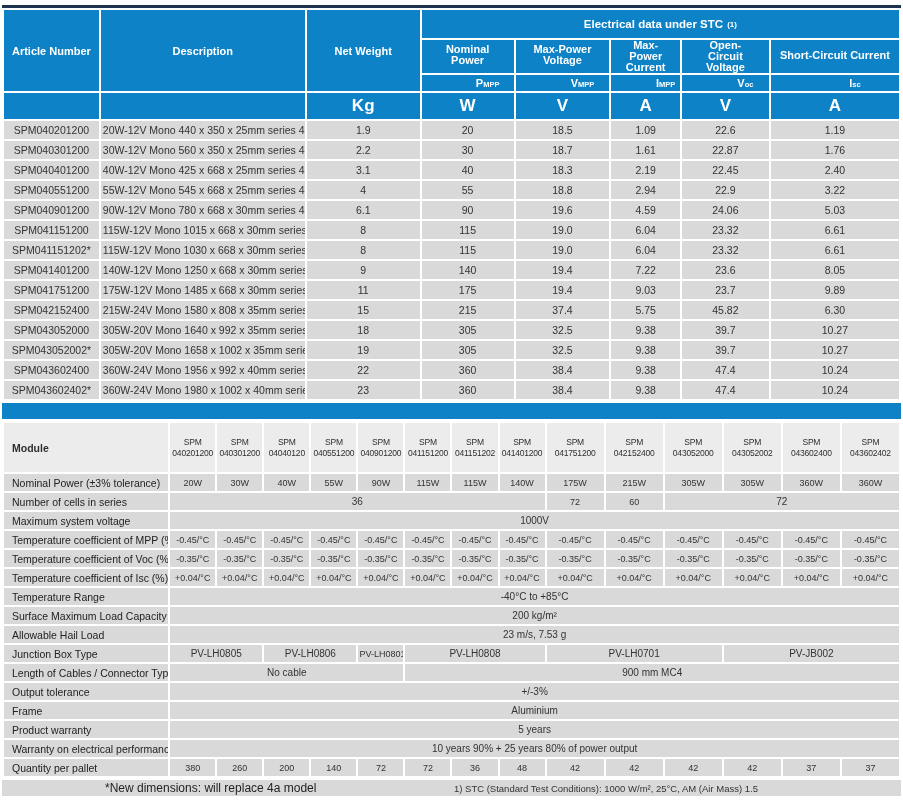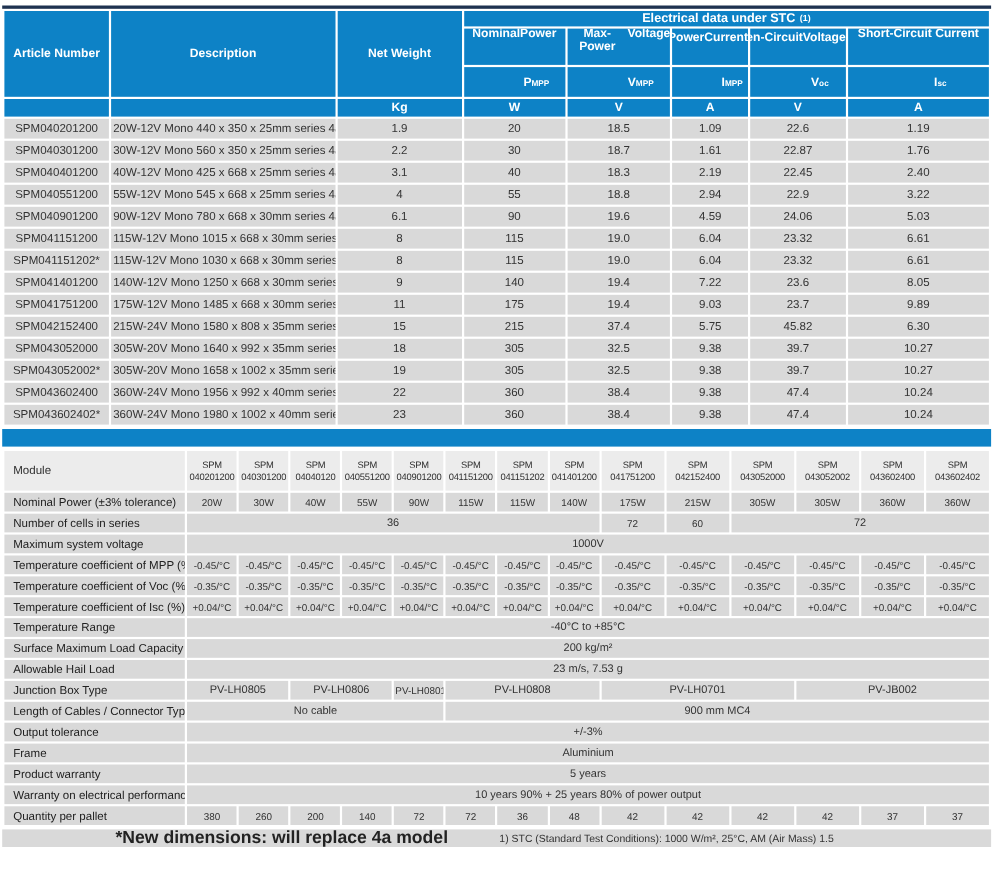--- a/index.html
+++ b/index.html
@@ -4,48 +4,48 @@
 <style>
   html,body { margin:0; padding:0; background:#ffffff; }
   .page {
     width: 903px; height: 812px; background:#ffffff; position: relative;
     font-family: "Liberation Sans", sans-serif; color:#3a3a3a; overflow: hidden;
   }
   
   table { border-collapse: separate; border-spacing: 2px; table-layout: fixed; }
   .t1 { width: 899px; margin: 5px 2px 0 2px; border-top: 3px solid #1e3250; }
   .t1 th { background:#0d82c6; color:#ffffff; font-weight: bold; font-size: 11px; padding:0; }
-  .t1 .stc-title { height: 14px; font-size: 11.5px; }
+  .t1 .stc-title { height: 28px; font-size: 11.5px; }
   .t1 .stc-sup { font-size: 8px; font-weight: bold; margin-left: 4px; vertical-align: 1px; }
   .t1 .left-head { font-size: 11px; }
   .t1 .name-cell { height: 30px; vertical-align: top; }
-  .t1 .name-clip { height: 30px; overflow: hidden; display:flex; 
+  .t1 .name-clip { height: 30px; overflow: hidden; display:flex; flex-direction:column;
                    justify-content:center; line-height: 11px; font-weight: bold; }
   .t1 .name-clip.tall { justify-content:flex-end; padding-top: 3px; }
-  .t1 .sym-cell { height: 27px; font-size: 11px; padding-left: 40px; }
+  .t1 .sym-cell { height: 16px; font-size: 11px; padding-left: 40px; }
   .t1 .sym-sub { font-size: 7.5px; letter-spacing: 0; }
-  .t1 .unit-cell { height: 16px; font-size: 11px; }
+  .t1 .unit-cell { height: 26px; font-size: 17px; }
   .t1 td { background:#d9d9d9; height: 18px; text-align:center; font-size: 10.5px;
            color:#333333; padding:0 2px; overflow:hidden; white-space:nowrap; }
   
   .divider { height: 16px; background:#0d82c6; margin: 2px 2px 0 2px; }
   
   .t2 { width: 899px; margin: 2px 2px 0 2px; }
   .t2 th { background:#ececec; color:#2f2f2f; font-weight: normal; padding:0; }
-  .t2 .module-label { text-align:left; padding-left: 8px; font-size: 10.5px; height: 36px; }
+  .t2 .module-label { text-align:left; padding-left: 8px; font-size: 10.5px; height: 49px; font-weight: bold; }
   .t2 .module-col { font-size: 8.5px; line-height: 11px; letter-spacing: -0.2px; }
   .t2 td { background:#d9d9d9; height: 17px; padding:0 1px; overflow:hidden; white-space:nowrap; }
   .t2 .spec-label { text-align:left; padding-left: 8px; font-size: 10.5px; color:#222222; }
   .t2 .spec-val { text-align:center; font-size: 9px; color:#333333; }
   .t2 .spec-val.wide { font-size: 10px; }
   
   .footnote-bar { height: 16px; background:#d9d9d9; margin: 2px 2px 0 2px;
                   display:flex; align-items:center; justify-content:space-between;
                   padding: 0 143px 0 103px; box-sizing:border-box; }
-  .footnote-left { font-size: 16px; font-weight: bold; color:#222222; white-space:nowrap; }
+  .footnote-left { font-size: 12px; font-weight: normal; color:#222222; white-space:nowrap; }
   .footnote-right { font-size: 9.5px; color:#333333; white-space:nowrap; }
 </style>
 </head>
 <body>
 
 <div class="page">
 
   <table class="t1">
     <colgroup>
       <col style="width:94px">

